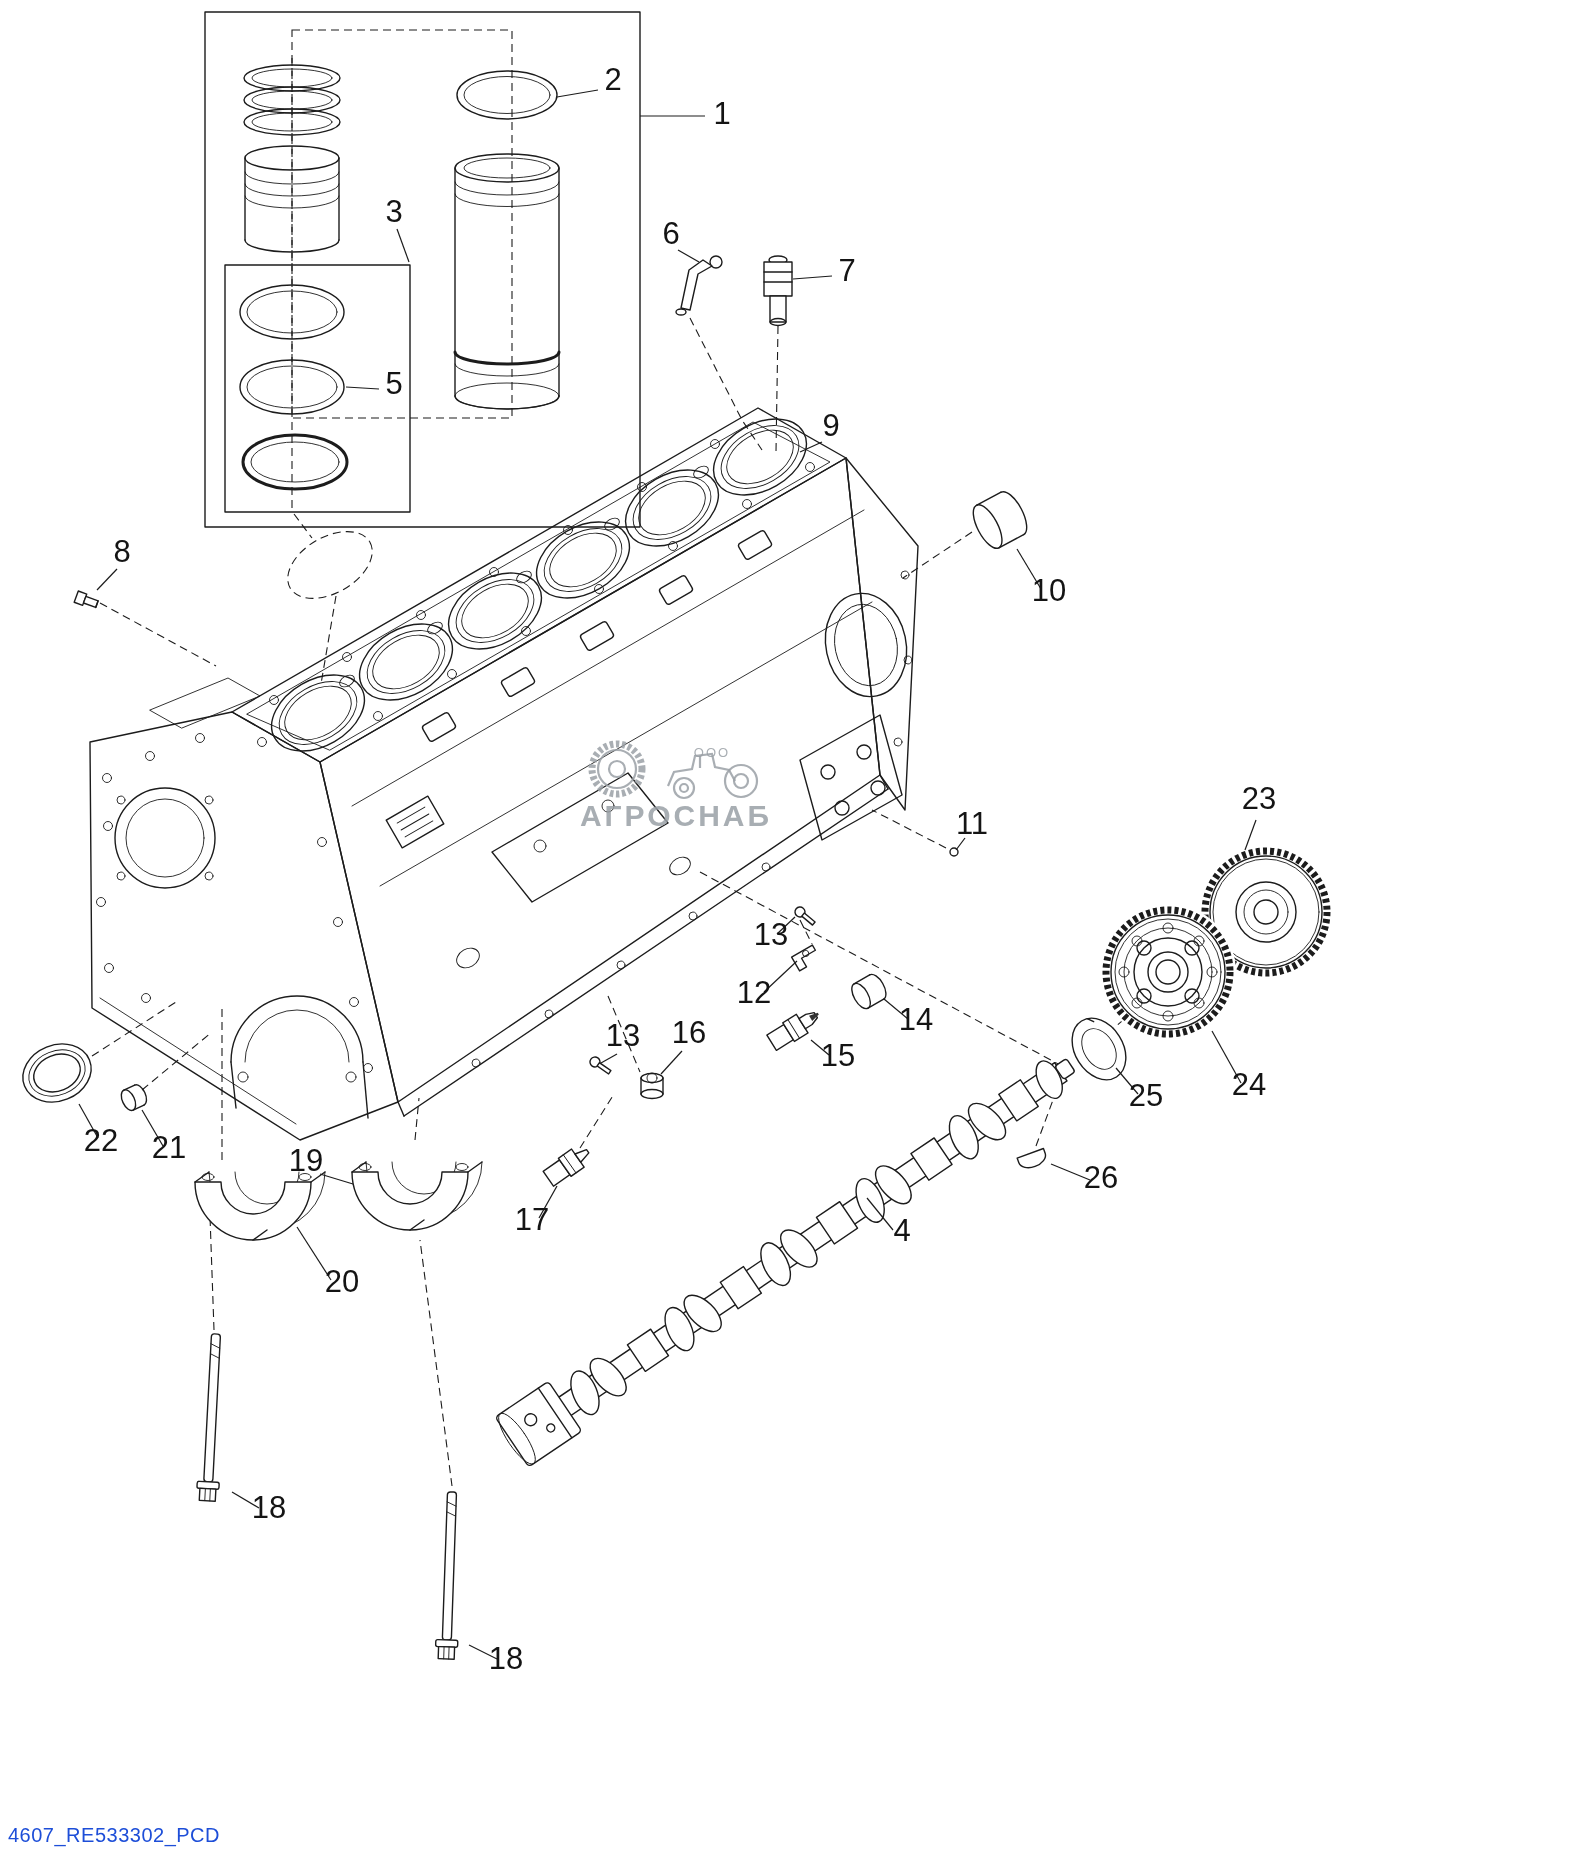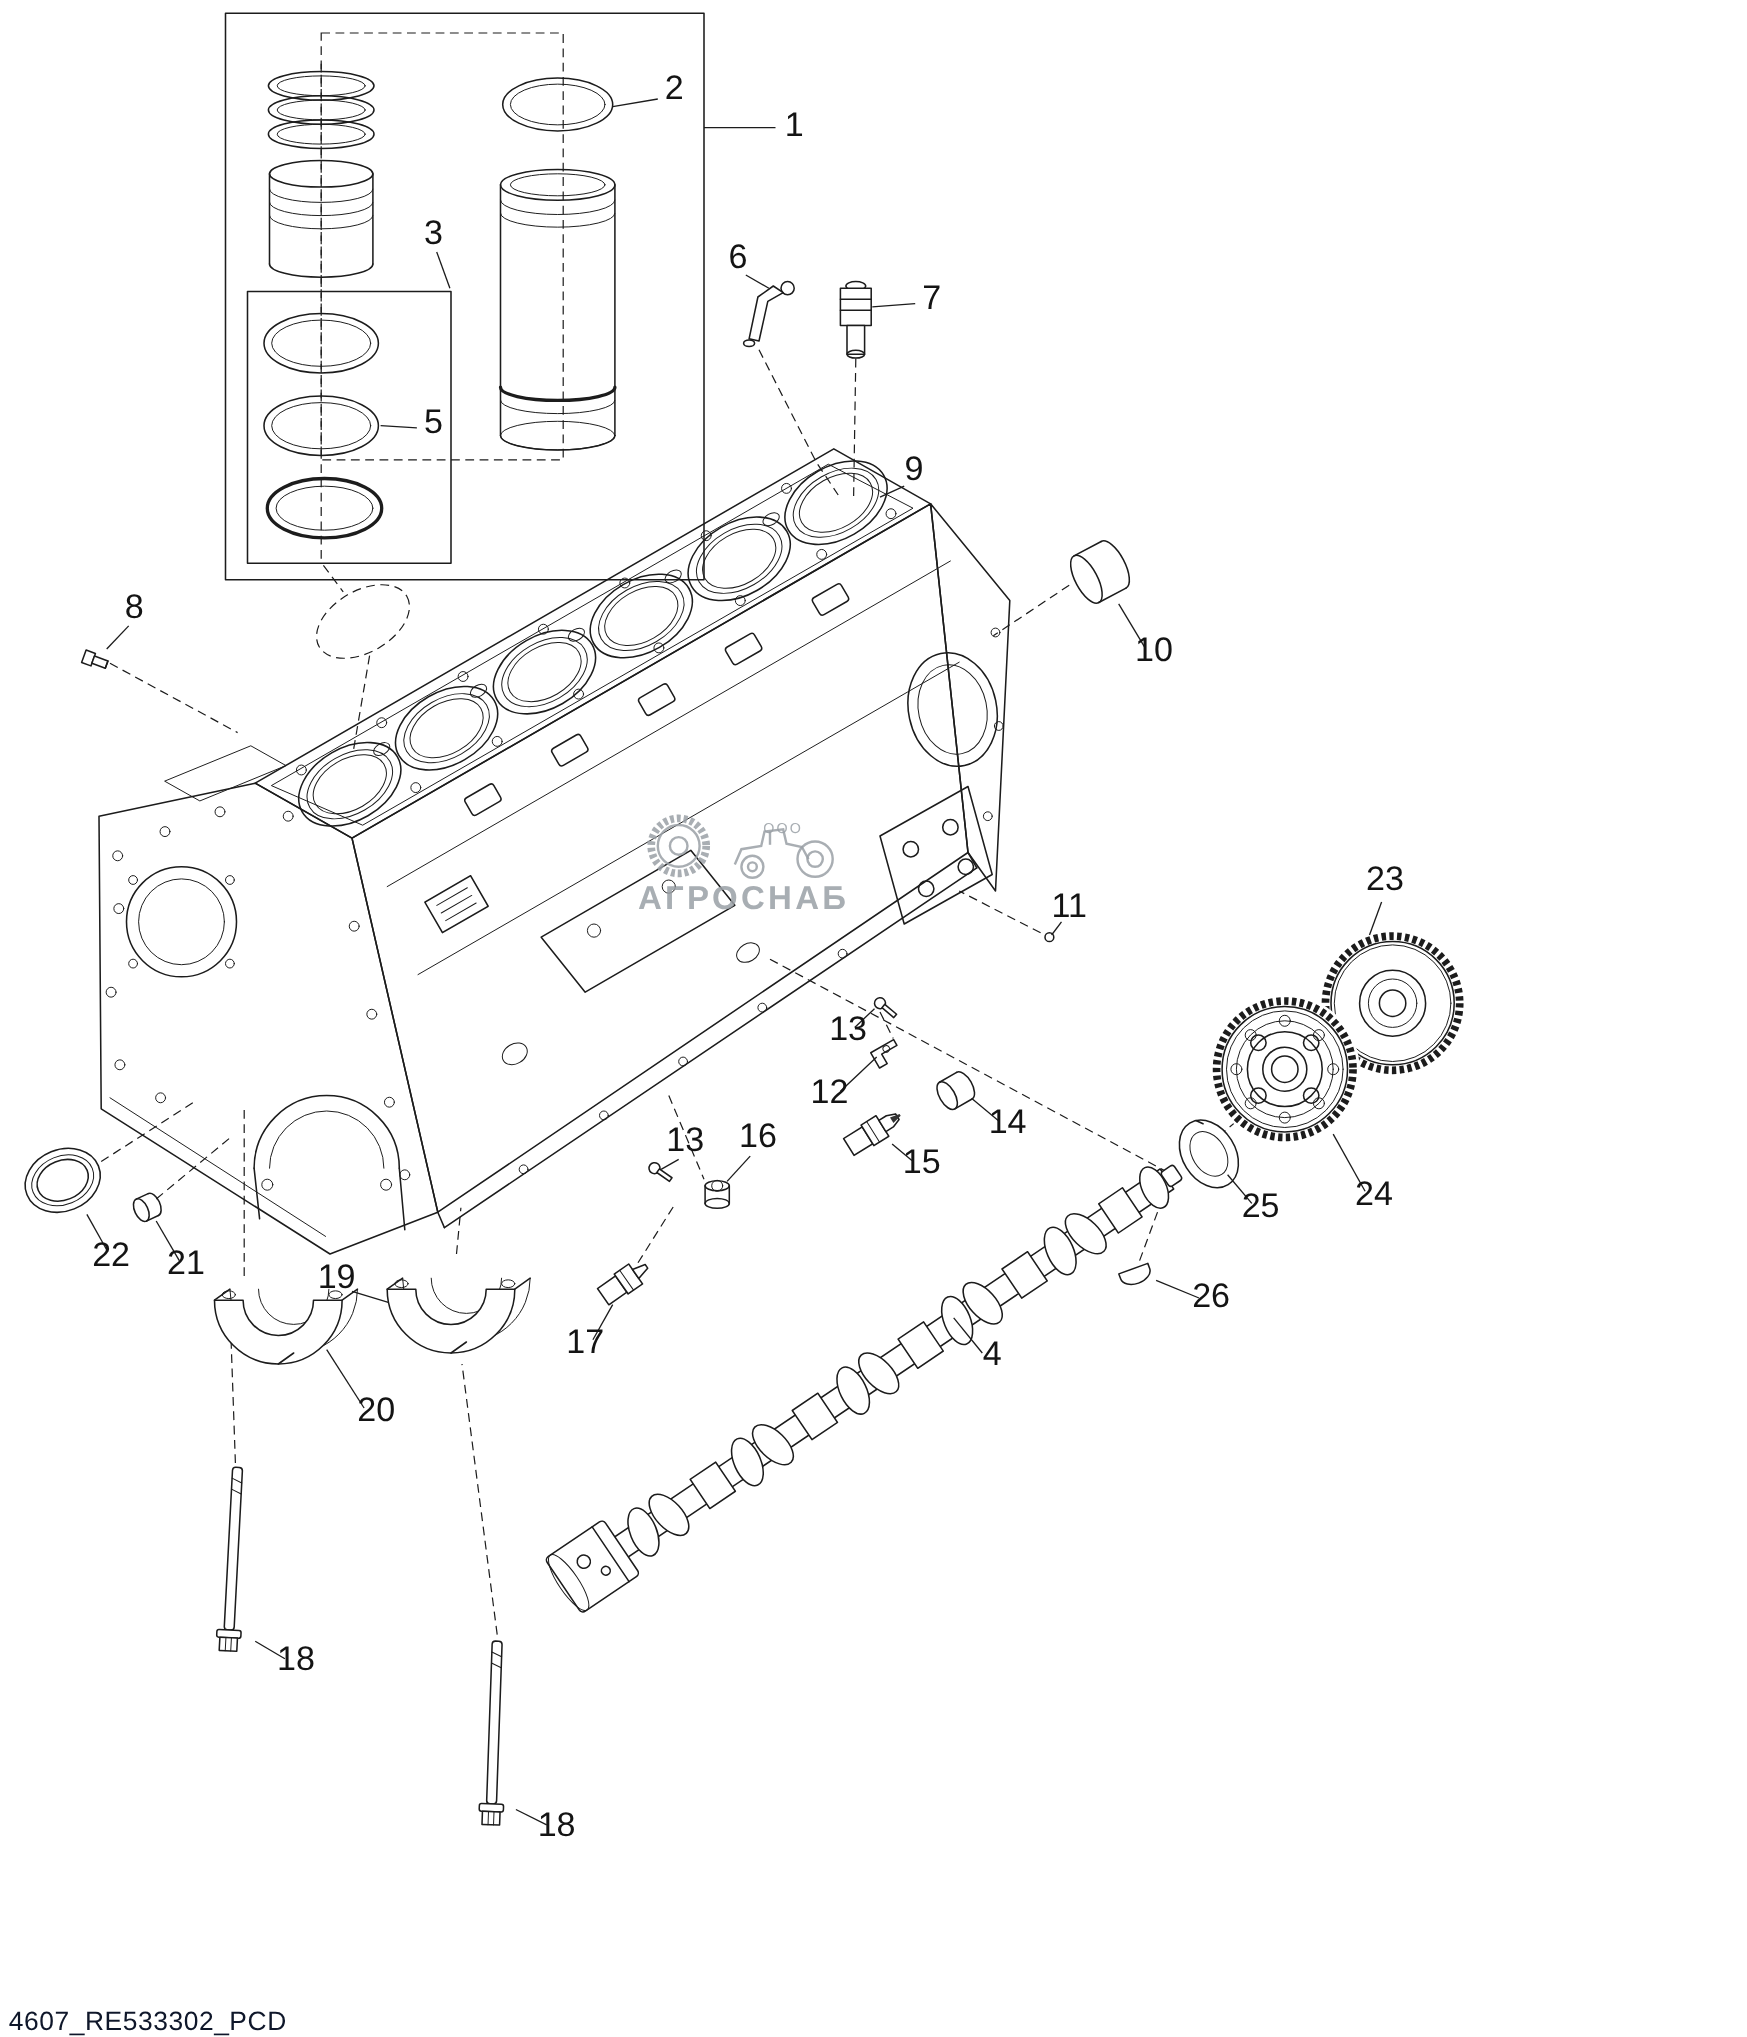--- a/index.html
+++ b/index.html
@@ -14,21 +14,21 @@
   .dashln{fill:none;stroke:#1c1c1c;stroke-width:1.1;stroke-dasharray:8 5;}
   .ldr{stroke:#1c1c1c;stroke-width:1.2;}
   .teeth{fill:none;stroke:#1c1c1c;stroke-width:7;stroke-dasharray:4 3.1;}
   .co{font-family:"Liberation Sans",sans-serif;font-size:31px;fill:#141414;text-anchor:middle;}
   
   .wm{fill:#9aa0a6;opacity:.85;}
   .wmln{fill:none;stroke:#9aa0a6;stroke-width:2.2;opacity:.85;}
   .wmteeth{fill:none;stroke:#9aa0a6;stroke-width:7;stroke-dasharray:3.5 2.6;opacity:.85;}
   .wm-prefix{font-family:"Liberation Sans",sans-serif;font-size:13px;letter-spacing:2px;text-anchor:middle;}
   .wm-name{font-family:"Liberation Sans",sans-serif;font-size:30px;font-weight:bold;letter-spacing:3px;text-anchor:middle;}
-  .footer{position:absolute;left:8px;top:1824px;font-size:24px;color:#0f172a;letter-spacing:.5px;}
+  .footer{position:absolute;left:8px;top:1824px;font-size:20px;color:#1d4ed8;letter-spacing:.5px;}
 </style>
 </head>
 <body>
 
 <div class="stage">
 <svg width="1588" height="1852" viewBox="0 0 1588 1852">
 
   <g>
     <rect class="ln" x="205" y="12" width="435" height="515"></rect>
     <rect class="dashln" x="292" y="30" width="220" height="388"></rect>

